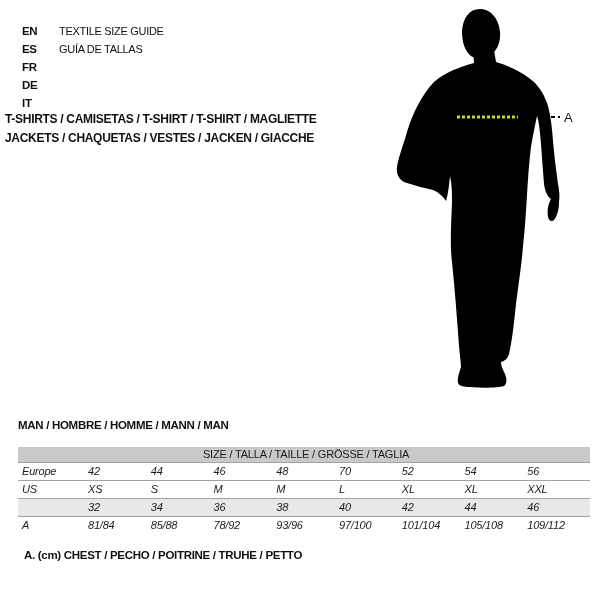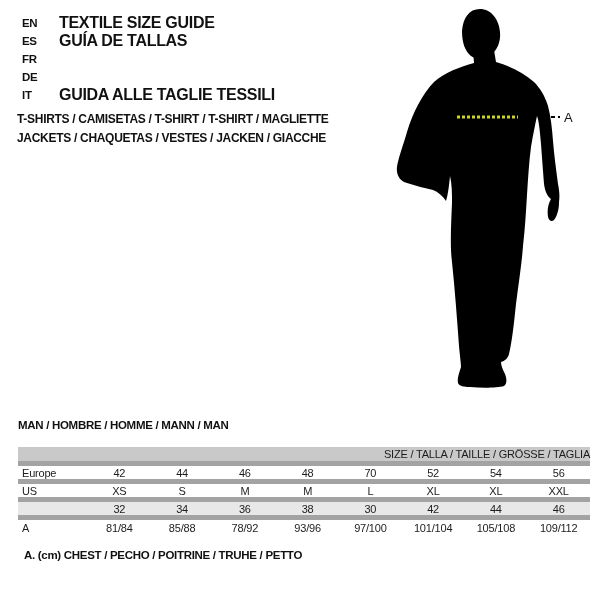--- a/index.html
+++ b/index.html
@@ -6,60 +6,60 @@
   html, body { width: 600px; height: 600px; }
   body {
     position: relative;
     background: #ffffff;
     font-family: "Liberation Sans", sans-serif;
     color: #111111;
     overflow: hidden;
   }
 
   
-  .lang-list { position: absolute; left: 22px; top: 14px; }
+  .lang-list { position: absolute; left: 22px; top: 22px; }
   .lang-row { display: flex; height: 18px; align-items: center; }
   .lang-code {
     width: 37px; font-size: 11.5px; font-weight: 700; letter-spacing: -0.3px;
   }
   .lang-label {
-    font-size: 16px; font-weight: 700; letter-spacing: -0.3px; white-space: nowrap;
-  }
-
-  
-  .categories { position: absolute; left: 17px; top: 110px; }
+    font-size: 11px; font-weight: 400; letter-spacing: -0.3px; white-space: nowrap;
+  }
+
+  
+  .categories { position: absolute; left: 5px; top: 110px; }
   .category-line {
     font-size: 12px; font-weight: 700; letter-spacing: -0.3px;
     line-height: 19px; white-space: nowrap;
   }
 
   
   .figure-svg { position: absolute; left: 390px; top: 0; width: 210px; height: 410px; }
 
   
   .section-title {
     position: absolute; left: 18px; top: 419px;
     font-size: 11.5px; font-weight: 700; letter-spacing: -0.3px; white-space: nowrap; text-align: right;
   }
 
   
   .size-table-wrap { position: absolute; left: 18px; top: 447px; width: 572px; }
   table.size-table { width: 572px; border-collapse: collapse; table-layout: fixed; }
   table.size-table th.table-header-cell {
     background: #c9c9c9;
     font-size: 11px; font-weight: 400; letter-spacing: -0.2px;
-    text-align: right; padding: 1px 0 1px 4px; height: 15px;
+    text-align: center; padding: 1px 0 1px 4px; height: 15px;
     white-space: nowrap; color: #1c1c1c;
   }
   table.size-table td {
     height: 18px; font-size: 11px; font-weight: 400; letter-spacing: -0.2px;
-    text-align: center; vertical-align: middle; color: #1c1c1c;
+    text-align: left; vertical-align: middle; color: #1c1c1c;
   }
   table.size-table td.row-label { text-align: left; padding-left: 4px; }
-  table.size-table tr.data-row { border-top: 5px solid #a3a3a3; }
+  table.size-table tr.data-row { border-top: 1px solid #a3a3a3; font-style: italic; }
   table.size-table tr.alt-row { background: #e8e8e8; margin-top: 6px; }
 
   
   .footnote {
     position: absolute; left: 24px; top: 549px;
     font-size: 11.5px; font-weight: 700; letter-spacing: -0.3px; white-space: nowrap;
   }
 </style>
 </head>
 <body>
@@ -74,21 +74,20 @@
     <span class="lang-label">GUÍA DE TALLAS</span>
   </div>
   <div class="lang-row">
     <span class="lang-code">FR</span>
   </div>
   <div class="lang-row">
     <span class="lang-code">DE</span>
   </div>
   <div class="lang-row">
     <span class="lang-code">IT</span>
-    <span class="lang-label">GUIDA ALLE TAGLIE TESSILI</span>
   </div>
 </div>
 
 <div class="categories">
   <div class="category-line">T-SHIRTS / CAMISETAS / T-SHIRT / T-SHIRT / MAGLIETTE</div>
   <div class="category-line">JACKETS / CHAQUETAS / VESTES / JACKEN / GIACCHE</div>
 </div>
 
 <svg class="figure-svg" viewBox="390 0 210 410" xmlns="http://www.w3.org/2000/svg">
   <path d="M 480,9 C 491,9 499,19 500,32 C 501,42 497,50 491,55 C 486,59 477,60 471,56 C 465,51 462,43 462,31 C 463,18 469,9 480,9 Z" fill="#000000"></path>
@@ -174,21 +173,21 @@
       <td>XL</td>
       <td>XL</td>
       <td>XXL</td>
     </tr>
     <tr class="data-row alt-row">
       <td class="row-label"></td>
       <td>32</td>
       <td>34</td>
       <td>36</td>
       <td>38</td>
-      <td>30</td>
+      <td>40</td>
       <td>42</td>
       <td>44</td>
       <td>46</td>
     </tr>
     <tr class="data-row">
       <td class="row-label">A</td>
       <td>81/84</td>
       <td>85/88</td>
       <td>78/92</td>
       <td>93/96</td>

